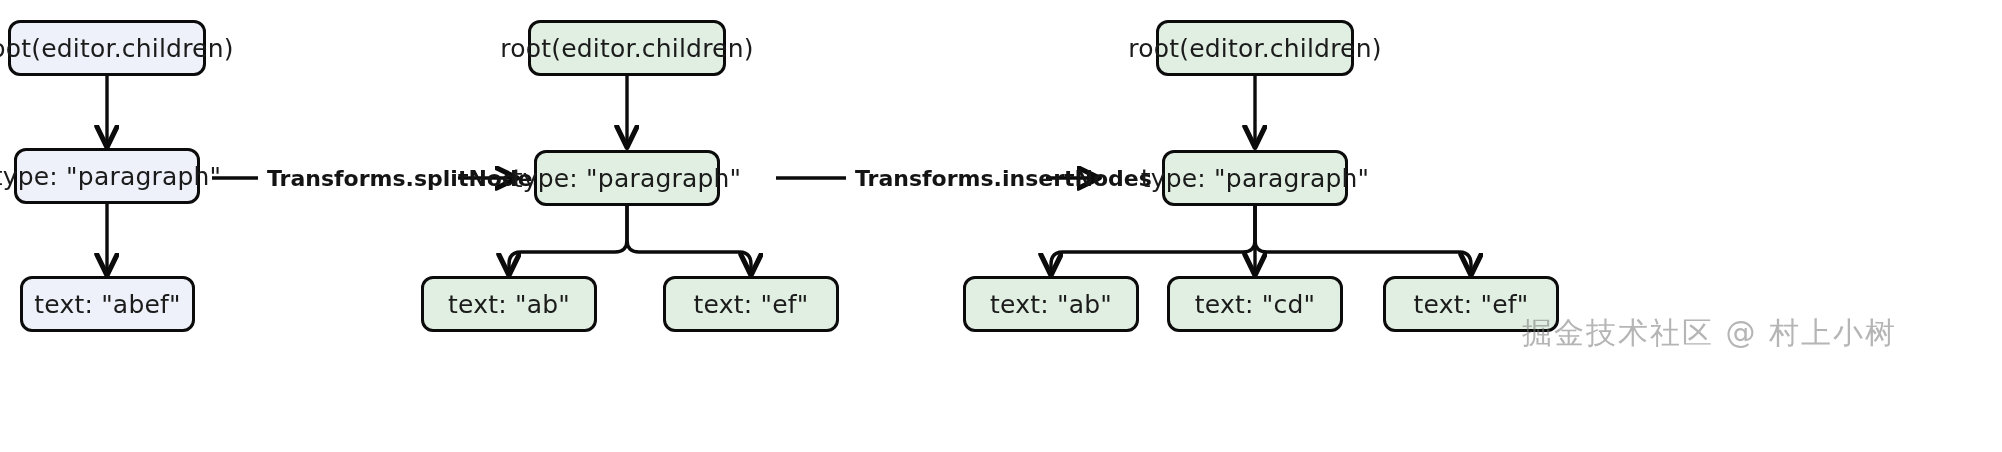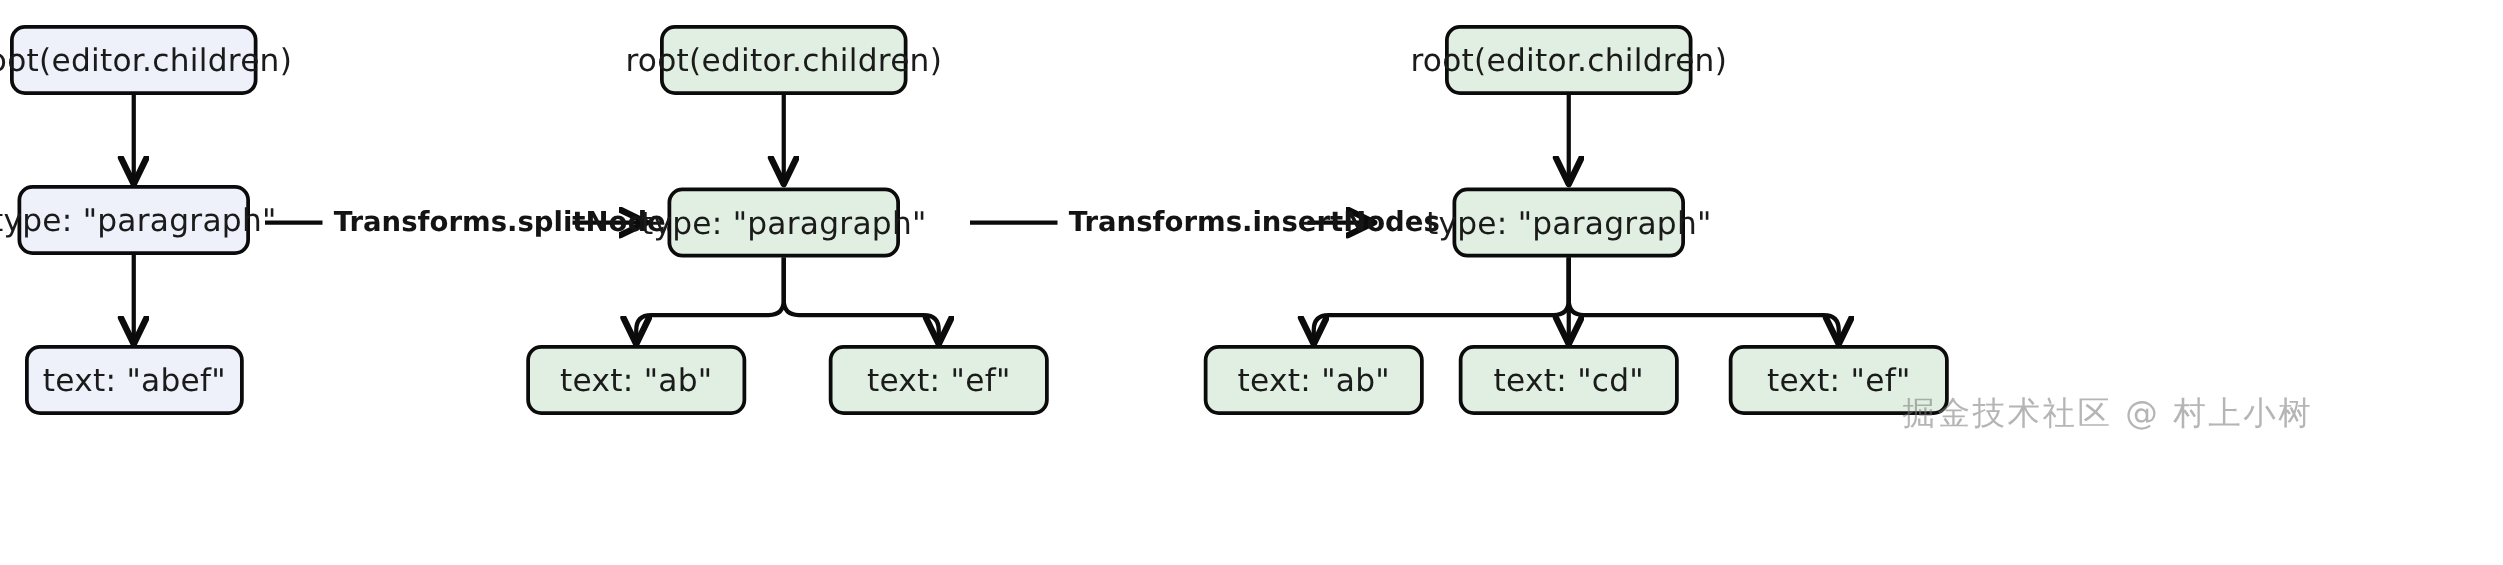--- a/index.html
+++ b/index.html
@@ -48,21 +48,21 @@
   .edge-label {
     position: absolute;
     font-size: 22px;
     font-weight: bold;
     color: #141414;
     white-space: nowrap;
     line-height: 1;
   }
   .watermark {
     position: absolute;
-    font-size: 26px;
+    font-size: 30px;
     color: rgba(120,120,120,0.55);
     white-space: nowrap;
     letter-spacing: 2px;
     line-height: 1;
     font-family: "DejaVu Sans", "Liberation Sans", sans-serif;
   }
 </style>
 </head>
 <body>
 

